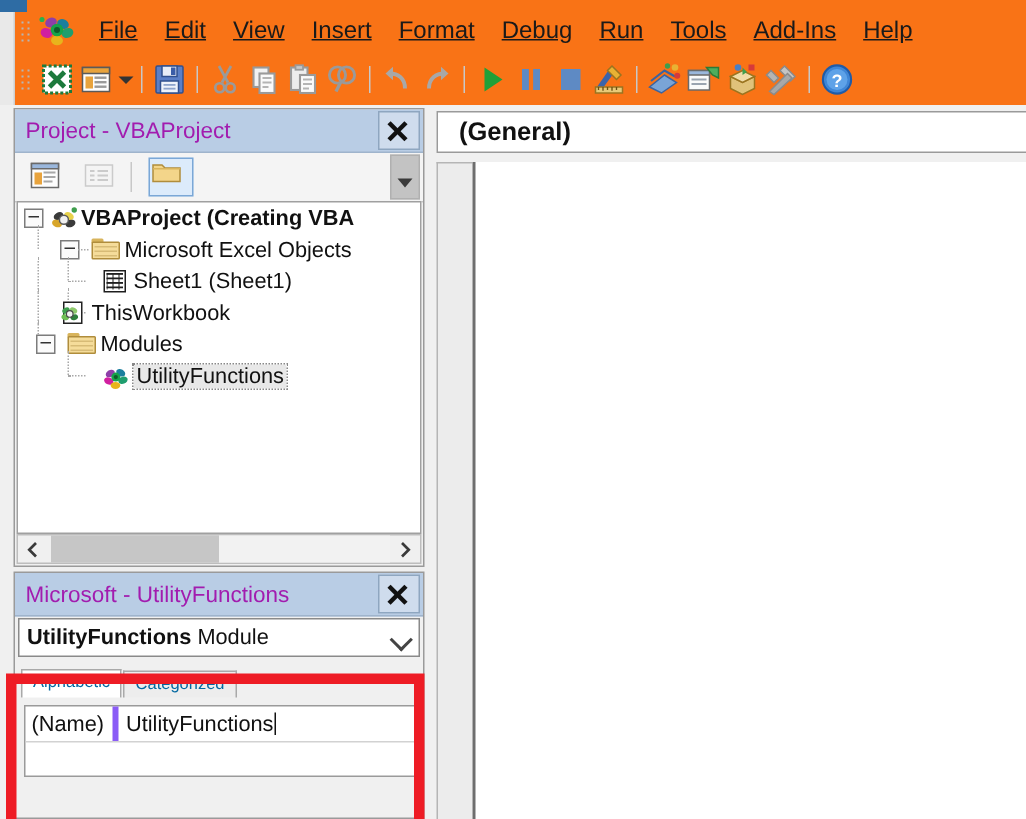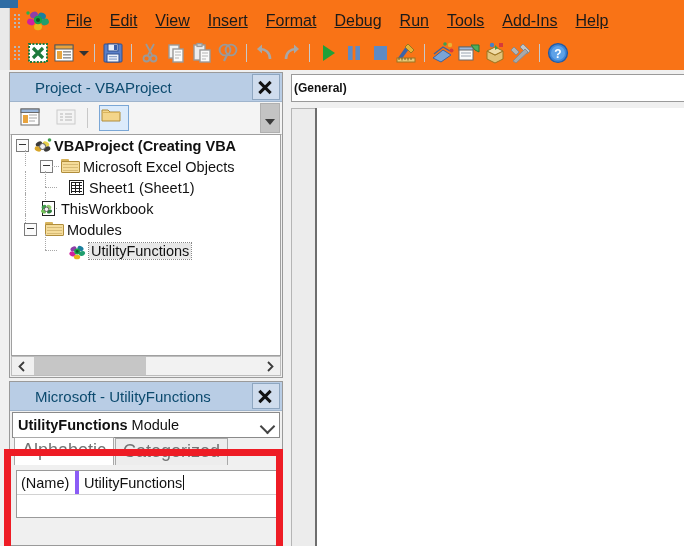--- a/index.html
+++ b/index.html
@@ -37,21 +37,21 @@
      border-right:5px solid transparent;border-top:5px solid #333;}
 
   
   #main{position:absolute;left:0;top:70px;width:684px;height:476px;background:#f0f0f0;}
 
   
   #project-pane{position:absolute;left:9px;top:2px;width:274px;height:306px;background:#f0f0f0;
       border:1px solid #9a9a9a;box-sizing:border-box;}
   .dock-title{height:28px;background:#b9cde5;display:flex;align-items:center;
       border-bottom:1px solid #9fb4cc;}
-  .dock-title .t{font-size:15px;color:#0c4a6e;padding-left:25px;flex:1;white-space:nowrap;}
+  .dock-title .t{font-size:15px;color:#a21caf;padding-left:7px;flex:1;white-space:nowrap;}
   .closebtn{width:26px;height:24px;margin-right:2px;position:relative;border:1px solid #8ea6c0;background:#cfdced;}
   .closebtn:before,.closebtn:after{content:"";position:absolute;left:4px;top:11px;width:16px;height:3px;background:#111;}
   .closebtn:before{transform:rotate(45deg);}
   .closebtn:after{transform:rotate(-45deg);}
 
   .pe-toolbar{height:32px;background:#f4f4f4;border-bottom:1px solid #c6c6c6;display:flex;align-items:center;position:relative;}
   .pe-btn{width:28px;height:24px;margin-left:6px;position:relative;border:1px solid transparent;}
   .pe-btn.sel{border:1px solid #7ba7d6;background:#dcebfb;}
   .pe-vsep{width:1px;height:20px;background:#c8c8c8;margin:0 5px;}
   .pe-scroll-dn{position:absolute;right:2px;top:1px;width:18px;height:28px;background:#c3c3c3;
@@ -98,41 +98,41 @@
   #prop-combo{height:26px;margin:1px 2px 0 2px;background:#fff;border:1px solid #8a8a8a;
       display:flex;align-items:center;box-sizing:border-box;}
   #prop-combo .v{font-size:14.5px;color:#111;padding-left:5px;flex:1;white-space:nowrap;}
   #prop-combo .v b{font-weight:bold;}
   #prop-combo .v i{font-style:normal;}
   .combo-arrow{width:22px;height:24px;position:relative;}
   .combo-arrow:after{content:"";position:absolute;left:5px;top:8px;width:9px;height:9px;
      border-right:2px solid #444;border-bottom:2px solid #444;transform:rotate(45deg);}
 
   #prop-tabs{height:23px;margin:4px 0 0 4px;display:flex;align-items:flex-end;}
-  .ptab{font-size:18px;color:#737373;padding:2px 7px 3px 7px;border:1px solid #a9a9a9;
+  .ptab{font-size:11px;color:#0369a1;padding:2px 7px 3px 7px;border:1px solid #a9a9a9;
       border-bottom:none;background:#ededed;margin-right:1px;position:relative;top:0;margin-top:16px;}
   .ptab.active{background:#fff;padding-bottom:4px;border-color:#a9a9a9;}
 
   #prop-grid{position:absolute;left:6px;top:88px;width:262px;height:48px;background:#fff;
       border:1px solid #9a9a9a;box-sizing:border-box;}
   .pgrow{display:flex;height:23px;align-items:center;border-bottom:1px solid #d2d2d2;}
   .pgname{width:62px;font-size:14.5px;color:#111;padding-left:4px;border-right:4px solid #8b5cf6;
      height:100%;display:flex;align-items:center;box-sizing:border-box;white-space:nowrap;}
   .pgval{flex:1;font-size:14.5px;color:#111;padding-left:5px;display:flex;align-items:center;height:100%;position:relative;}
   .caret{display:inline-block;width:1px;height:15px;background:#111;margin-left:1px;}
 
   
   #highlight{position:absolute;left:4px;top:379px;width:279px;height:126px;
      border:7px solid #ee1c25;box-sizing:border-box;pointer-events:none;z-index:40;}
 
   
   #code-pane{position:absolute;left:289px;top:2px;width:398px;height:476px;background:#f0f0f0;}
   #code-header{position:absolute;left:2px;top:2px;width:394px;height:28px;background:#fff;
      border:1px solid #9a9a9a;box-sizing:border-box;display:flex;align-items:center;}
-  #code-header .t{font-size:12px;font-weight:bold;color:#111;padding-left:2px;}
+  #code-header .t{font-size:17px;font-weight:bold;color:#111;padding-left:14px;}
   #code-gutter{position:absolute;left:2px;top:36px;width:24px;height:440px;background:#ececec;
      border:1px solid #b5b5b5;border-right:none;box-sizing:border-box;}
   #code-body{position:absolute;left:26px;top:36px;width:370px;height:440px;background:#fff;
      border-left:2px solid #6e6e6e;box-sizing:border-box;}
 </style>
 </head>
 <body>
 
 <div id="app-chrome">
   <div id="titlebar-stub"></div>

